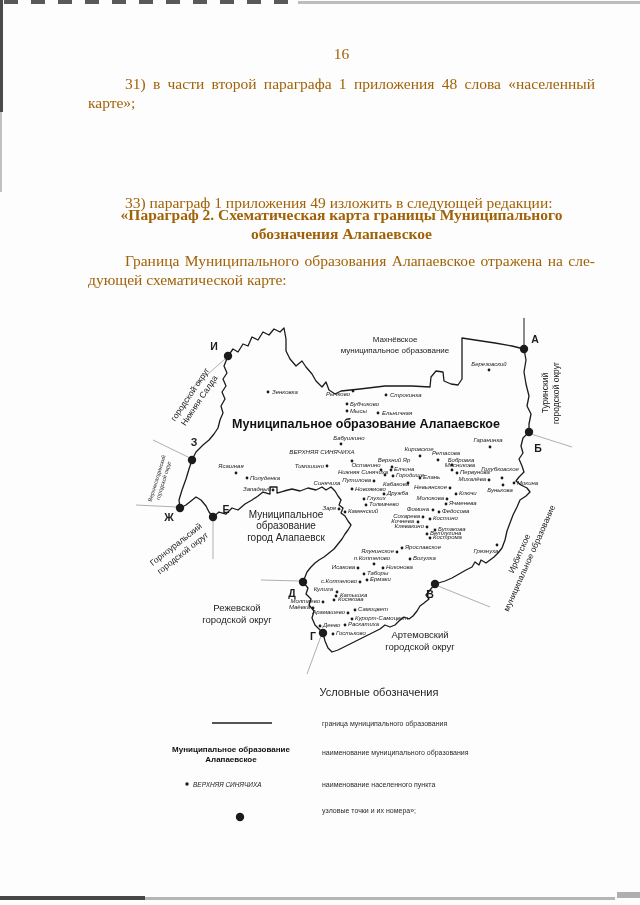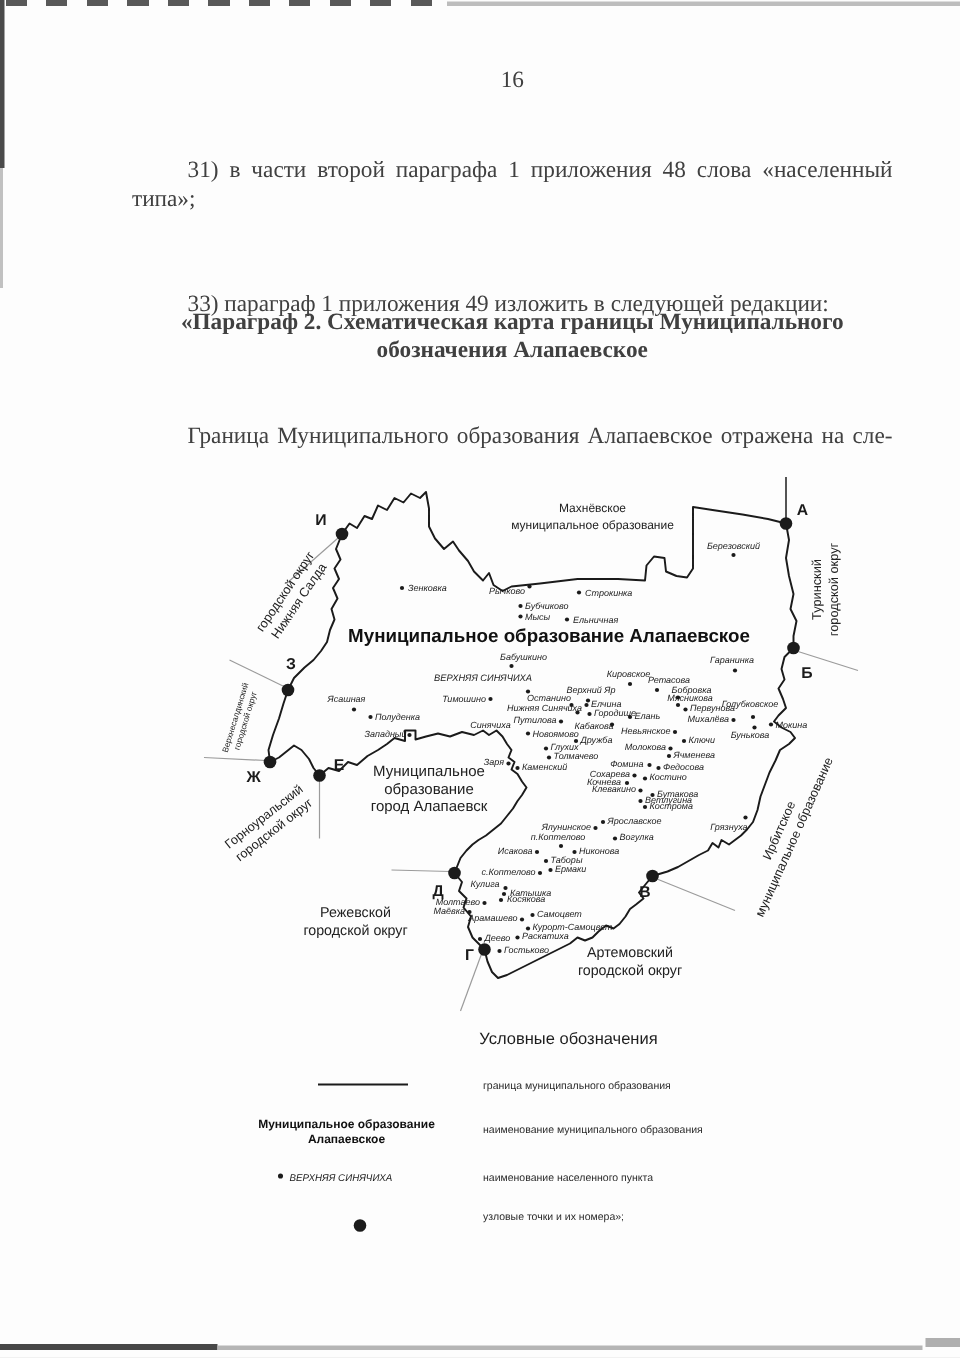--- a/index.html
+++ b/index.html
@@ -1,19 +1,19 @@
 <!DOCTYPE html>
 <html><head>
 <meta charset="utf-8">
 <style>
   html,body{margin:0;padding:0;background:#e8e8e8;}
   .page{position:relative;width:640px;height:905px;background:#fdfdfd;
-        font-family:"Liberation Serif",serif;color:#404040;overflow:hidden;margin:0 auto;}
+        font-family:"Liberation Serif",serif;color:#a16207;overflow:hidden;margin:0 auto;}
   .textblock{position:absolute;left:88px;width:507px;font-size:15.5px;line-height:18.5px;}
-  .jline{text-align:justify;text-align-last:justify;margin-top:30px;}
+  .jline{text-align:justify;text-align-last:justify;}
   .plain{text-align:left;}
   .indent{padding-left:37px;}
   .center{text-align:center;}
   .bold{font-weight:bold;}
   #map-svg{position:absolute;left:0;top:0;width:640px;height:905px;}
   .artifact{position:absolute;}
 </style>
 </head>
 <body>
 
@@ -25,35 +25,36 @@
   <div class="artifact" style="left:0;top:0;width:3px;height:112px;background:#4a4a4a;"></div>
   <div class="artifact" style="left:0;top:112px;width:2px;height:80px;background:#9a9a9a;opacity:.6;"></div>
   <div class="artifact" style="left:0;top:896px;width:145px;height:4px;background:#474747;"></div>
   <div class="artifact" style="left:145px;top:897px;width:470px;height:3px;background:#b5b5b5;"></div>
   <div class="artifact" style="left:617px;top:892px;width:23px;height:6px;background:#8d8d8d;opacity:.7;"></div>
 
   <div class="textblock center" style="top:45px">16</div>
 
   <div class="textblock" style="top:75px">
     <div class="jline indent">31) в части второй параграфа 1 приложения 48 слова «населенный</div>
-    <div class="plain">типа»;</div>
+    <div class="plain">карте»;</div>
   </div>
 
 
   <div class="textblock" style="top:194px">
     <div class="plain indent">33) параграф 1 приложения 49 изложить в следующей редакции:</div>
   </div>
 
   <div class="textblock bold center" style="top:206px">
     <div>«Параграф 2. Схематическая карта границы Муниципального</div>
     <div>обозначения Алапаевское</div>
   </div>
 
   <div class="textblock" style="top:252px">
     <div class="jline indent">Граница Муниципального образования Алапаевское отражена на сле-</div>
+    <div class="plain">дующей схематической карте:</div>
   </div>
 
   <svg id="map-svg" viewBox="0 0 640 905" font-family="Liberation Sans, sans-serif">
       <path d="M228 356 L 233 349 L 238 352 L 243 344 L 248 346 L 252 337 L 258 340 L 263 332 L 269 335 L 274 329 L 280 332 L 284 328 L 286 339 L 286 351 L 290 359 L 296 366 L 302 361 L 306 367 L 312 374 L 316 381 L 322 387 L 326 382 L 329 390 L 335 394 L 341 391 L 360 389 L 385 386 L 412 386 L 430 387 L 431 377 L 436 371 L 443 372 L 444 381 L 451 384 L 458 385 L 462 379 L 462 338 L 475 340 L 495 343 L 512 346 L 524 349 L 526 360 L 524 372 L 526 384 L 529 396 L 527 406 L 531 414 L 529 424 L 529 432 L 523 438 L 521 446 L 523 453 L 519 459 L 522 466 L 524 472 L 519 477 L 516 481 L 521 485 L 527 488 L 530 492 L 526 496 L 520 500 L 517 507 L 513 515 L 510 523 L 507 531 L 505 540 L 502 548 L 498 553 L 494 557 L 490 560 L 486 563 L 481 560 L 479 565 L 475 562 L 472 567 L 466 570 L 459 574 L 452 578 L 445 581 L 435 584 L 430 590 L 426 595 L 429 599 L 424 603 L 420 606 L 417 611 L 413 616 L 409 619 L 404 617 L 399 621 L 395 625 L 390 627 L 385 625 L 380 629 L 374 632 L 368 635 L 362 638 L 356 641 L 350 644 L 344 647 L 338 650 L 332 652 L 328 648 L 325 641 L 323 633 L 320 630 L 315 625 L 312 618 L 314 611 L 309 605 L 311 599 L 306 594 L 308 588 L 303 582 L 305 577 L 307 572 L 311 567 L 315 563 L 319 560 L 324 557 L 329 553 L 334 549 L 338 544 L 342 539 L 345 534 L 348 530 L 351 525 L 348 521 L 345 516 L 341 513 L 343 508 L 339 505 L 341 500 L 338 496 L 335 491 L 331 487 L 326 490 L 322 487 L 316 490 L 308 488 L 300 491 L 292 489 L 284 491 L 277 493 L 277 487 L 270 487 L 270 494 L 263 492 L 258 496 L 252 500 L 245 504 L 238 510 L 232 508 L 226 514 L 219 512 L 213 517 L 209 512 L 206 506 L 201 500 L 196 497 L 191 501 L 186 505 L 180 508 L 179 500 L 182 490 L 186 479 L 189 469 L 192 460 L 196 452 L 203 445 L 209 440 L 214 434 L 218 428 L 220 420 L 223 413 L 221 406 L 225 399 L 222 392 L 226 386 L 223 379 L 227 373 L 224 366 L 228 356 Z" fill="none" stroke="#1b1b1b" stroke-width="1.3" stroke-linejoin="round"></path>
       <line x1="524" y1="318" x2="524" y2="347" stroke="#1b1b1b" stroke-width="1"></line>
       <line x1="225" y1="359" x2="191" y2="389" stroke="#9b9b9b" stroke-width="0.8"></line>
       <line x1="531" y1="434" x2="572" y2="447" stroke="#9b9b9b" stroke-width="0.8"></line>
       <line x1="190" y1="458" x2="153" y2="440" stroke="#9b9b9b" stroke-width="0.8"></line>
       <line x1="177" y1="507" x2="136" y2="505" stroke="#9b9b9b" stroke-width="0.8"></line>
       <line x1="213" y1="520" x2="213" y2="559" stroke="#9b9b9b" stroke-width="0.8"></line>

